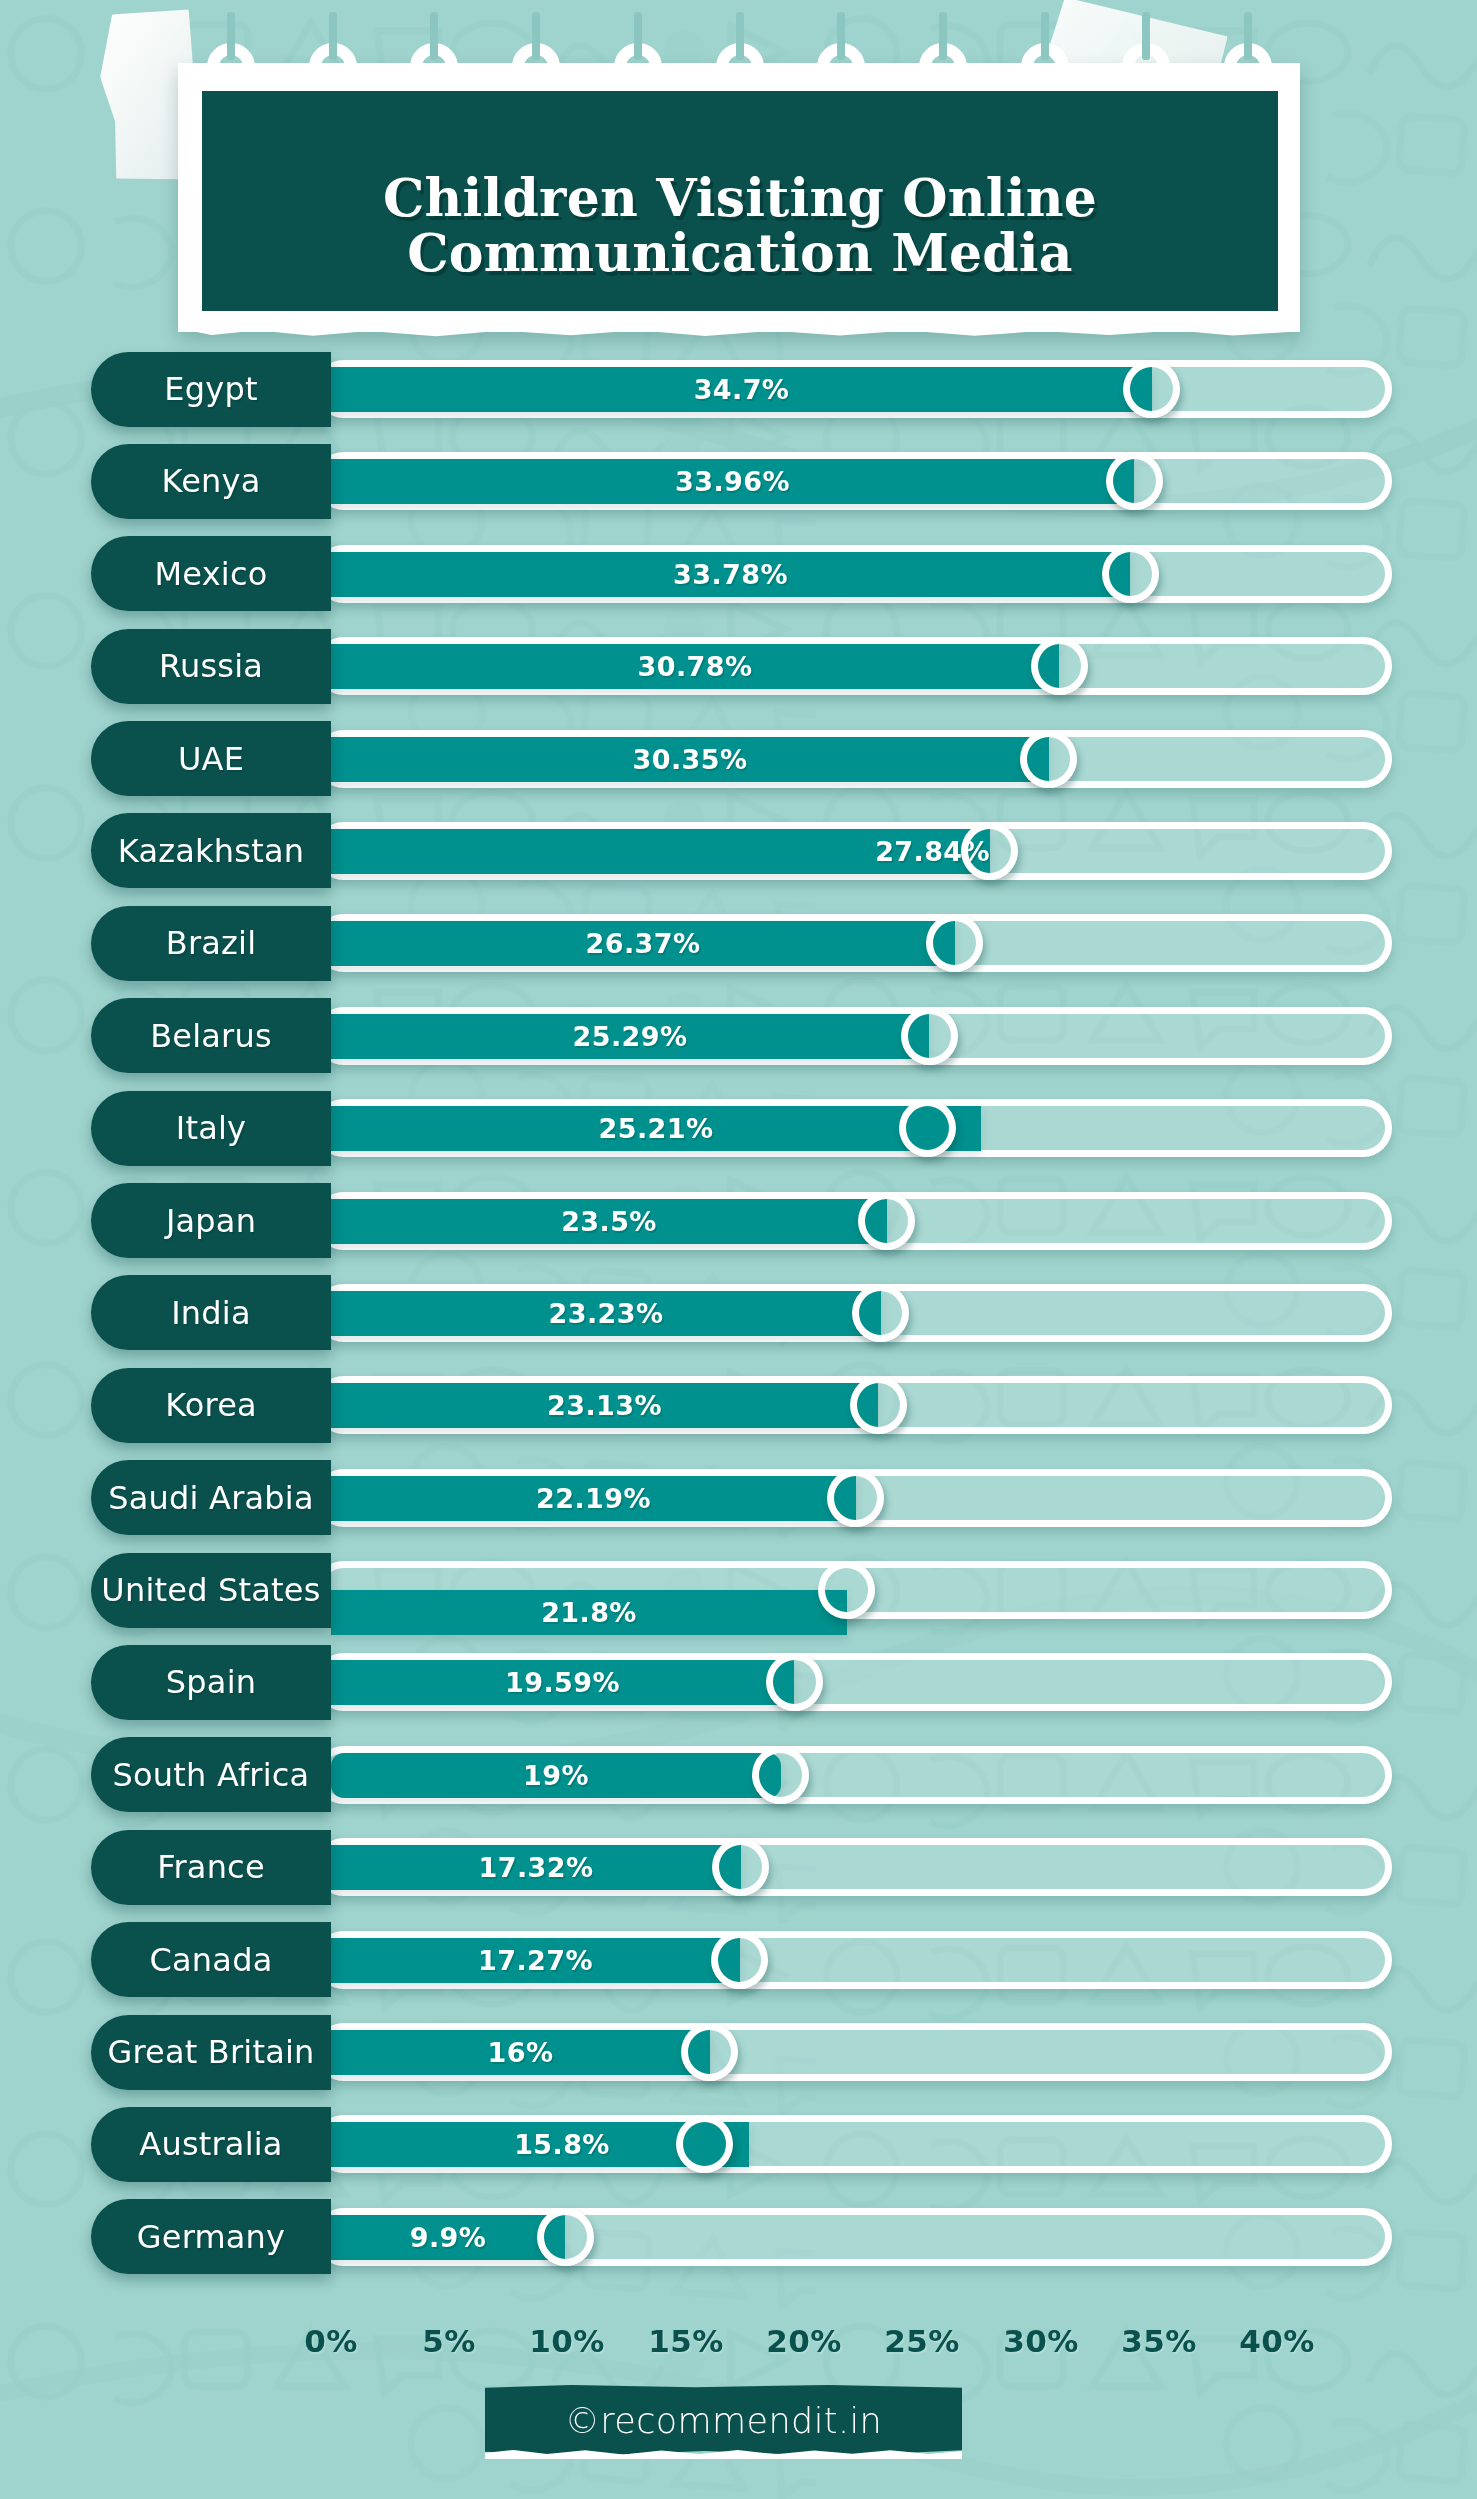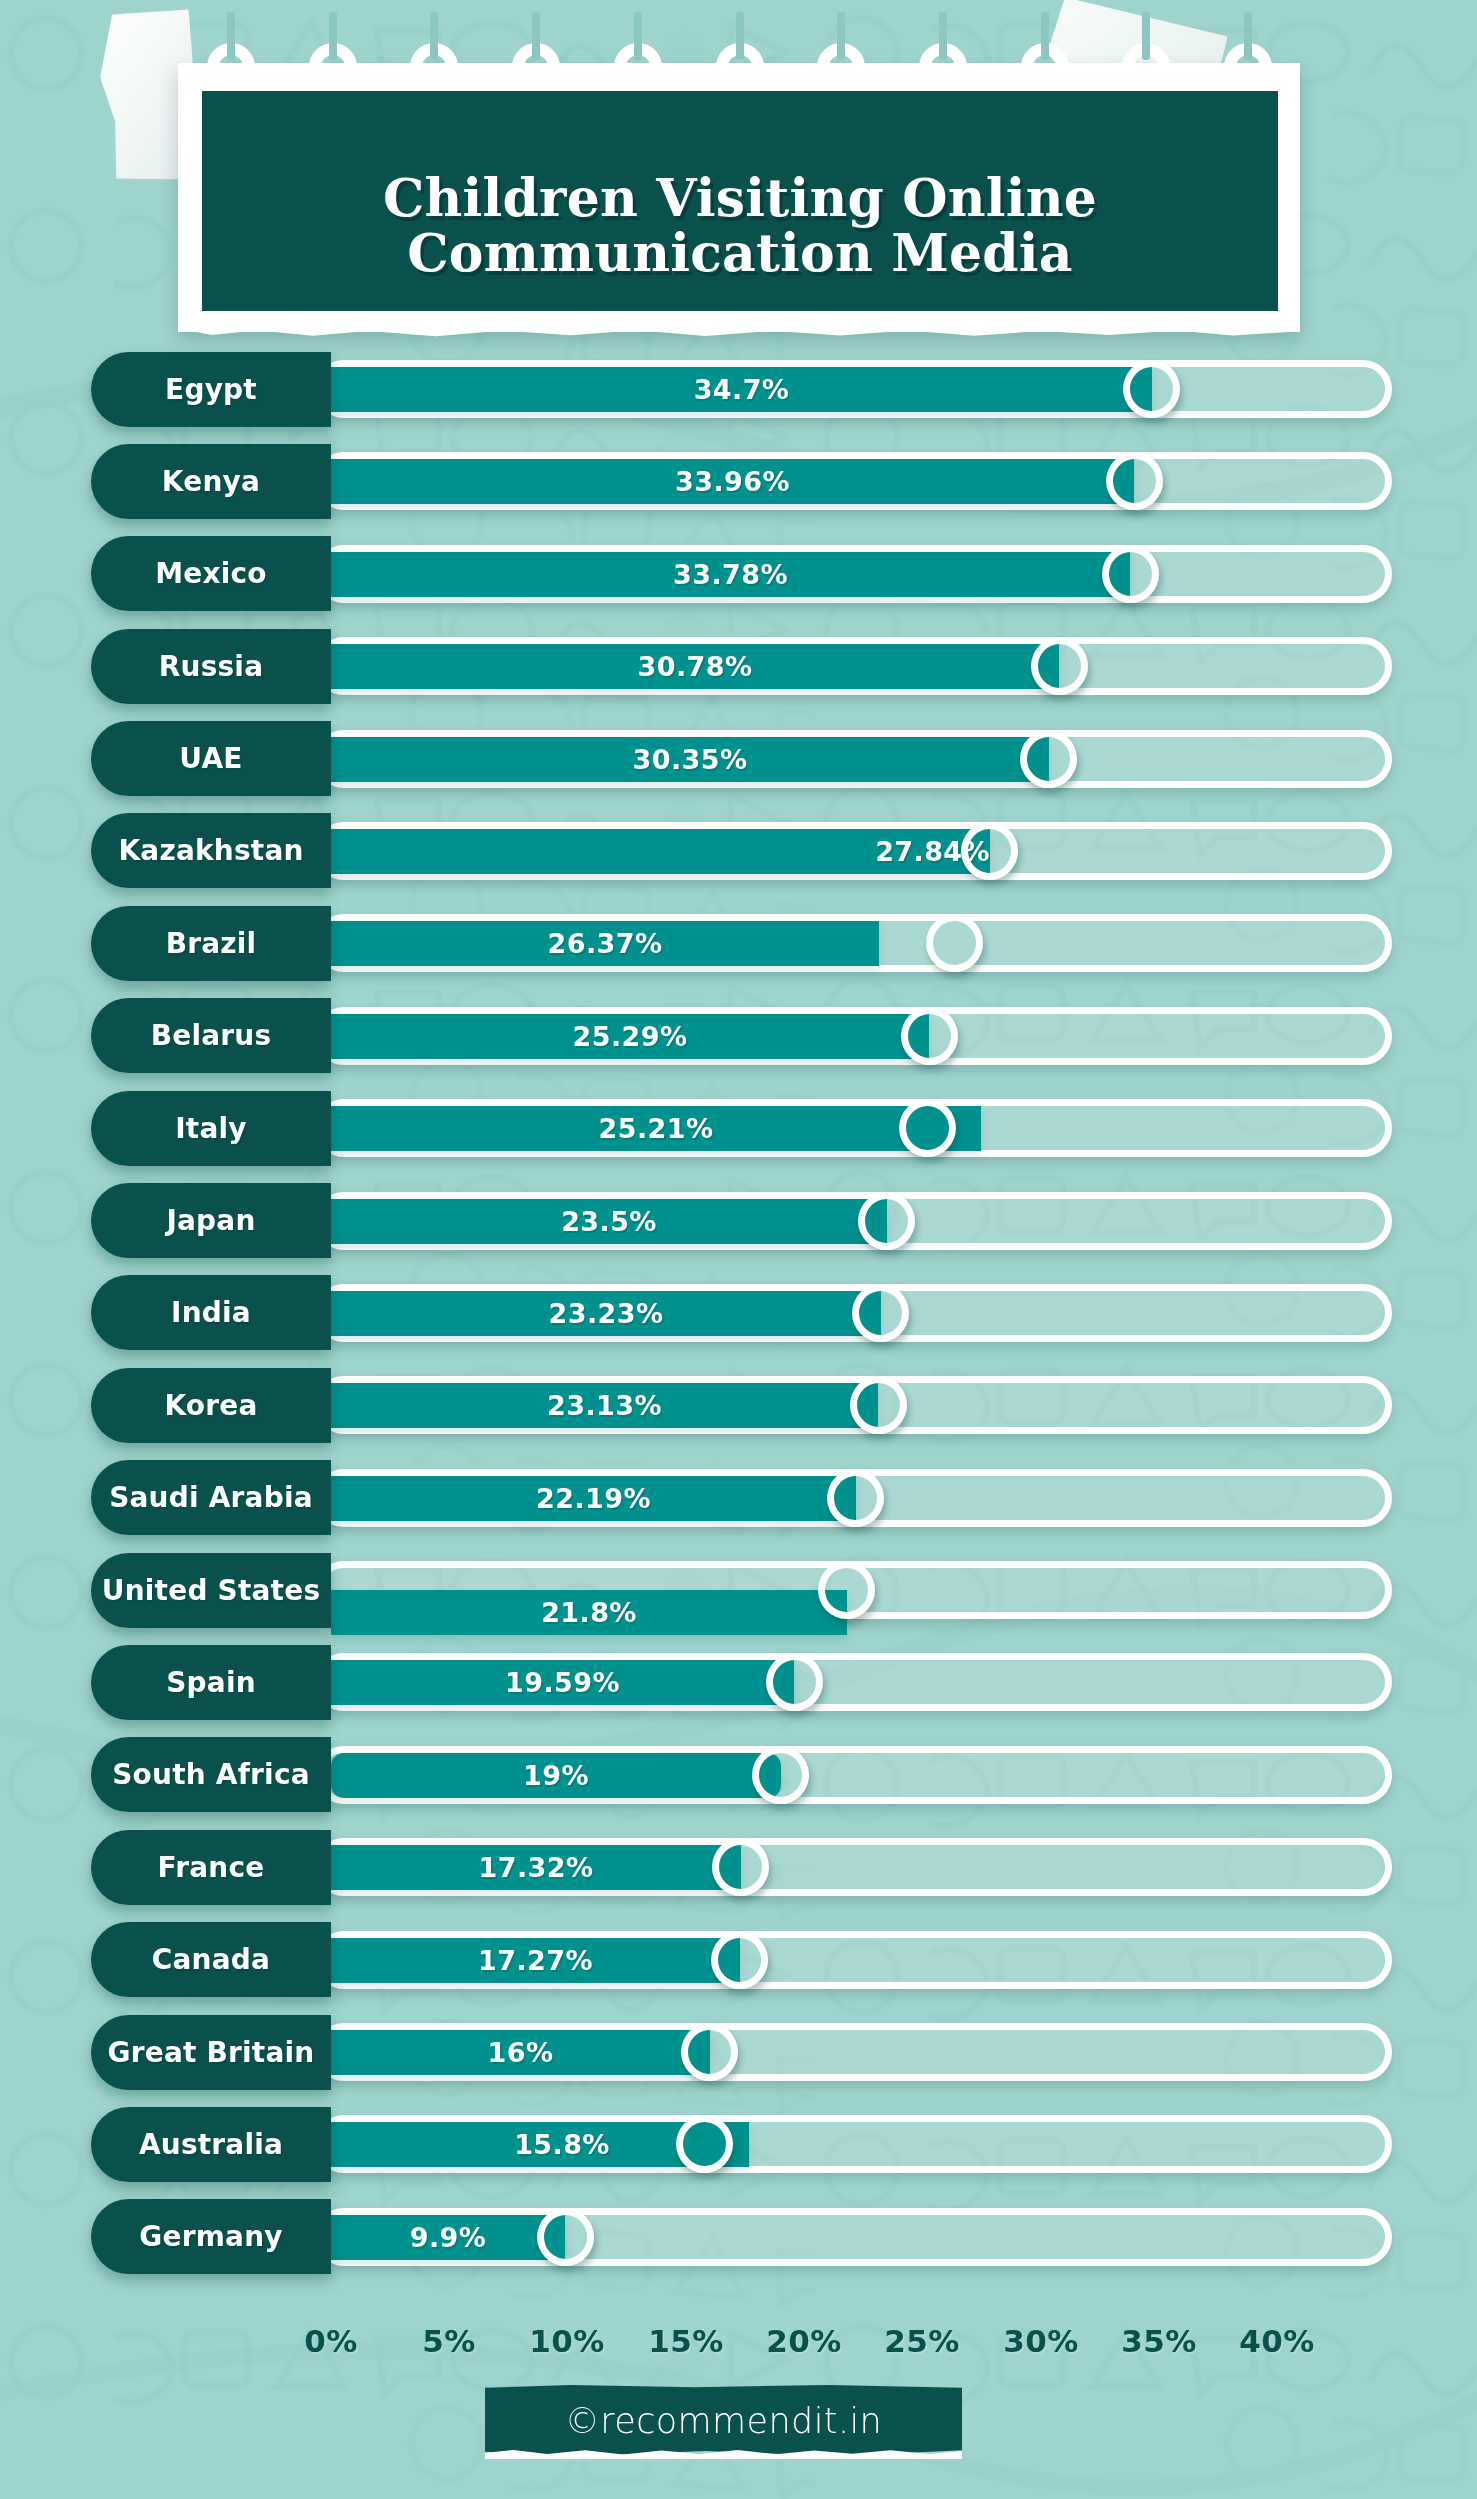--- a/index.html
+++ b/index.html
@@ -63,21 +63,21 @@
 
   .knob{position:absolute;top:10px;width:57px;height:58px;
         border:7.7px solid #ffffff;border-radius:50%;box-sizing:border-box;
         background:transparent;
         box-shadow:2.3px 5.4px 7.7px rgba(0,60,58,.3);}
 
   .label{position:absolute;left:91px;top:1.5px;width:240px;height:75px;
         background:#0A504C;border-radius:38px 0 0 38px;
         display:flex;align-items:center;justify-content:center;
         box-shadow:0 7px 12.3px rgba(0,60,58,.3);}
-  .label span{color:#ffffff;font-weight:700;font-size:28px;letter-spacing:0.2px;
+  .label span{color:#ffffff;font-weight:400;font-size:32px;letter-spacing:0.2px;
         font-family:"DejaVu Sans","Liberation Sans",sans-serif;white-space:nowrap;
         text-shadow:1.5px 1.5px 0 rgba(0,60,58,.35);}
 
   
   #axis{position:absolute;left:0;top:2323px;width:1477px;height:46px;z-index:2;}
   .tick{position:absolute;top:0;transform:translateX(-50%);
         color:#0A504C;font-weight:700;font-size:31px;letter-spacing:0.4px;
         font-family:"DejaVu Sans","Liberation Sans",sans-serif;
         text-shadow:1.5px 1.5px 0 rgba(255,255,255,.18);}
 
@@ -223,21 +223,21 @@
       <div class="fill" style="width: 659px; justify-content: flex-end;">
         <span class="pct">27.84%</span>
       </div>
       <div class="knob" style="left: 961px;"></div>
       <div class="label">
         <span>Kazakhstan</span>
       </div>
     </div>
     <div class="row">
       <div class="track"></div>
-      <div class="fill" style="width: 548px;">
+      <div class="fill" style="width: 624px;">
         <span class="pct">26.37%</span>
       </div>
       <div class="knob" style="left: 926px;"></div>
       <div class="label">
         <span>Brazil</span>
       </div>
     </div>
     <div class="row">
       <div class="track"></div>
       <div class="fill" style="width: 598px;">

